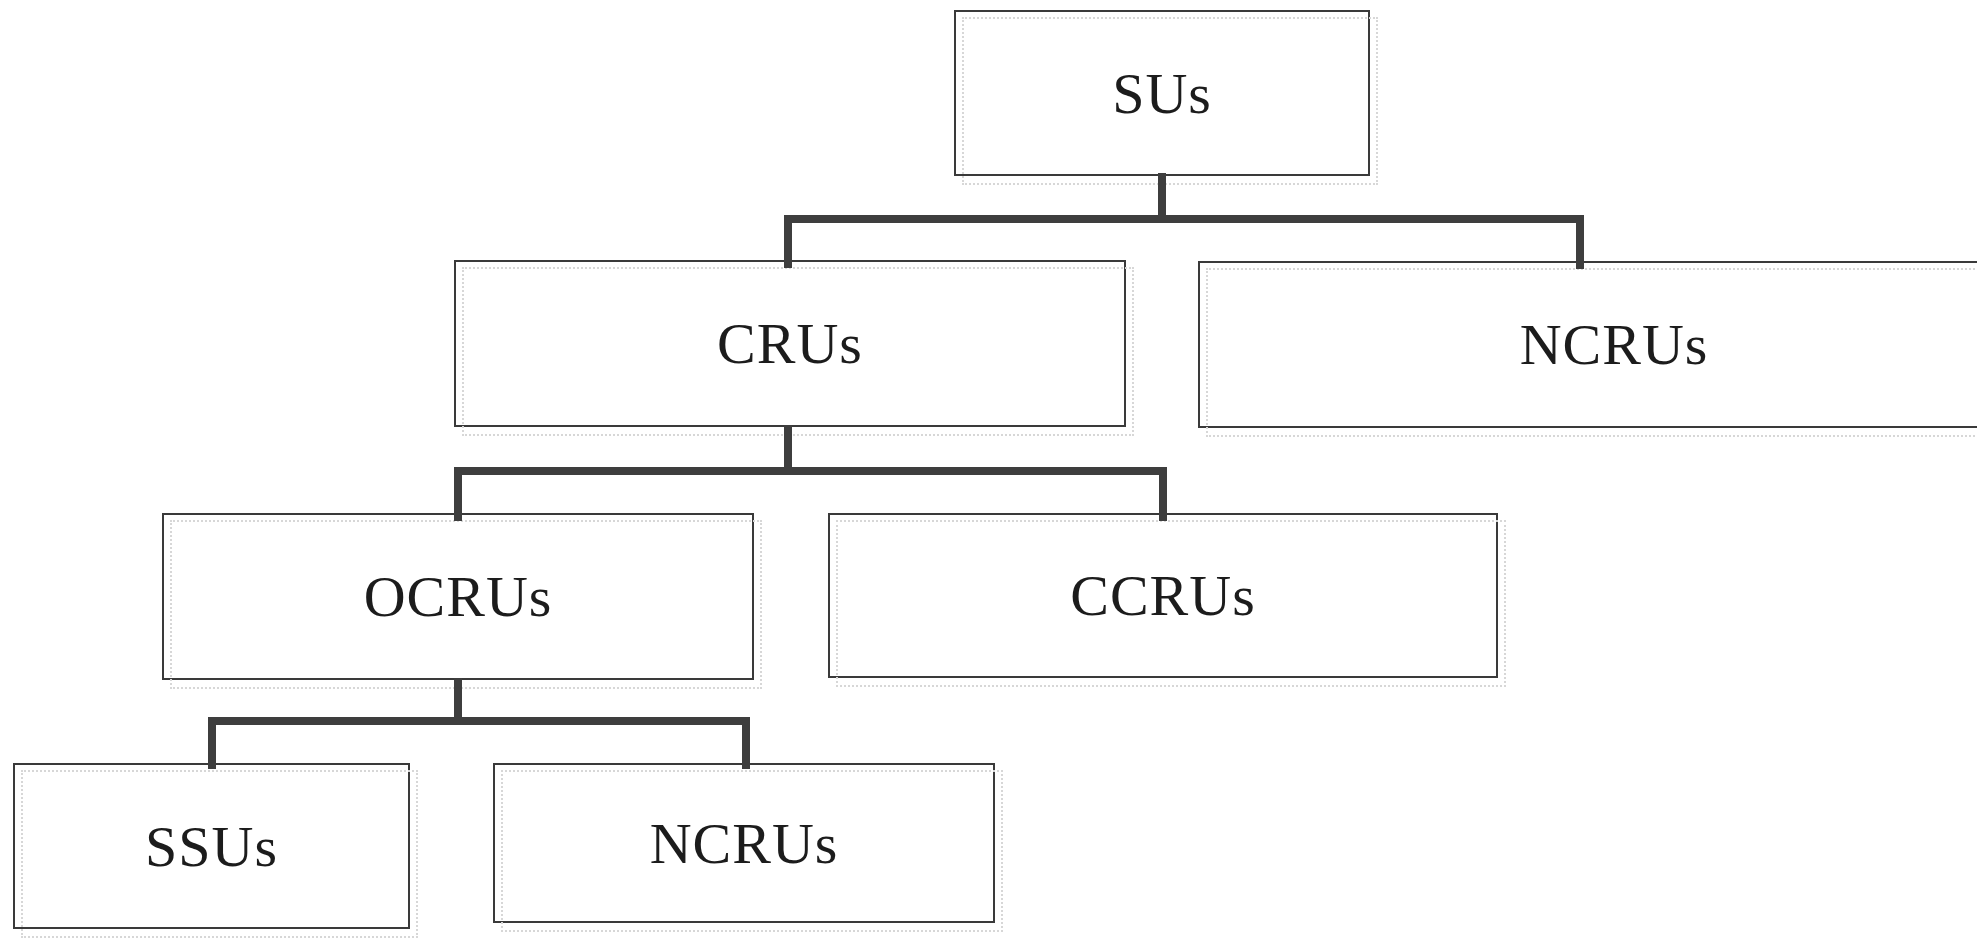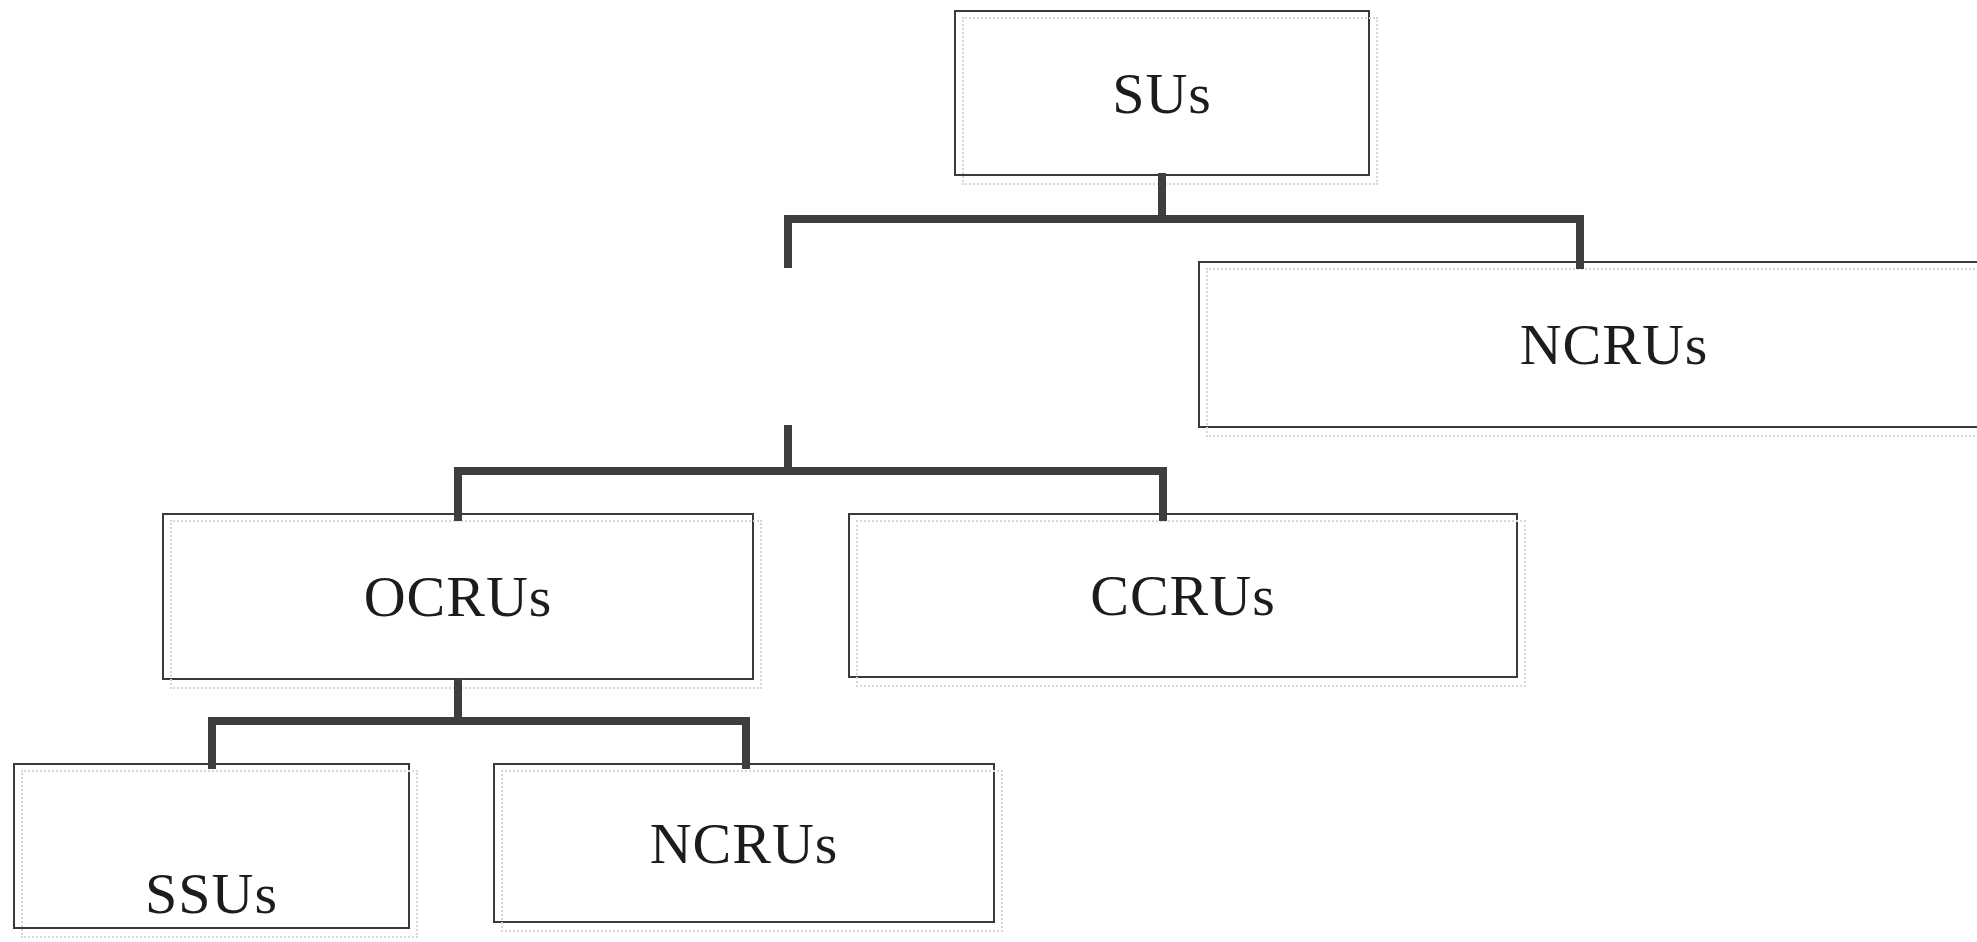--- a/index.html
+++ b/index.html
@@ -45,22 +45,22 @@
   .edge {
     position: absolute;
     background: #3e3e3e;
   }
 
   
   #node-sus   { left: 954px;  top: 10px;  width: 416px; height: 166px; }
   #node-crus  { left: 454px;  top: 260px; width: 672px; height: 167px; }
   #node-ncrus { left: 1198px; top: 261px; width: 832px; height: 167px; }
   #node-ocrus { left: 162px;  top: 513px; width: 592px; height: 167px; justify-content: center; }
-  #node-ccrus { left: 828px;  top: 513px; width: 670px; height: 165px; margin-left: 20px; }
-  #node-ssus  { left: 13px;   top: 763px; width: 397px; height: 166px; align-items: flex-end; }
+  #node-ccrus { left: 828px;  top: 513px; width: 670px; height: 165px; }
+  #node-ssus  { left: 13px;   top: 763px; width: 397px; height: 166px; }
   #node-nssus { left: 493px;  top: 763px; width: 502px; height: 160px; }
 
   
   
   #e-sus-stem    { left: 1158px; top: 173px; width: 8px;   height: 50px; }
   #e-l1-h        { left: 784px;  top: 215px; width: 800px; height: 8px;  }
   #e-crus-drop   { left: 784px;  top: 215px; width: 8px;   height: 53px; }
   #e-ncrus-drop  { left: 1576px; top: 215px; width: 8px;   height: 54px; }
   
   #e-crus-stem   { left: 784px;  top: 425px; width: 8px;   height: 50px; }
@@ -73,20 +73,23 @@
   #e-ssus-drop   { left: 208px;  top: 717px; width: 8px;   height: 52px; }
   #e-nssus-drop  { left: 742px;  top: 717px; width: 8px;   height: 52px; }
 </style>
 </head>
 <body>
 
 <div class="stage">
 
   <div class="node" id="node-sus">
     <span class="label">SUs</span>
+  </div>
+  <div class="node" id="node-crus">
+    <span class="label">CRUs</span>
   </div>
   <div class="node" id="node-ncrus">
     <span class="label">NCRUs</span>
   </div>
   <div class="node" id="node-ocrus">
     <span class="label">OCRUs</span>
   </div>
   <div class="node" id="node-ccrus">
     <span class="label">CCRUs</span>
   </div>

